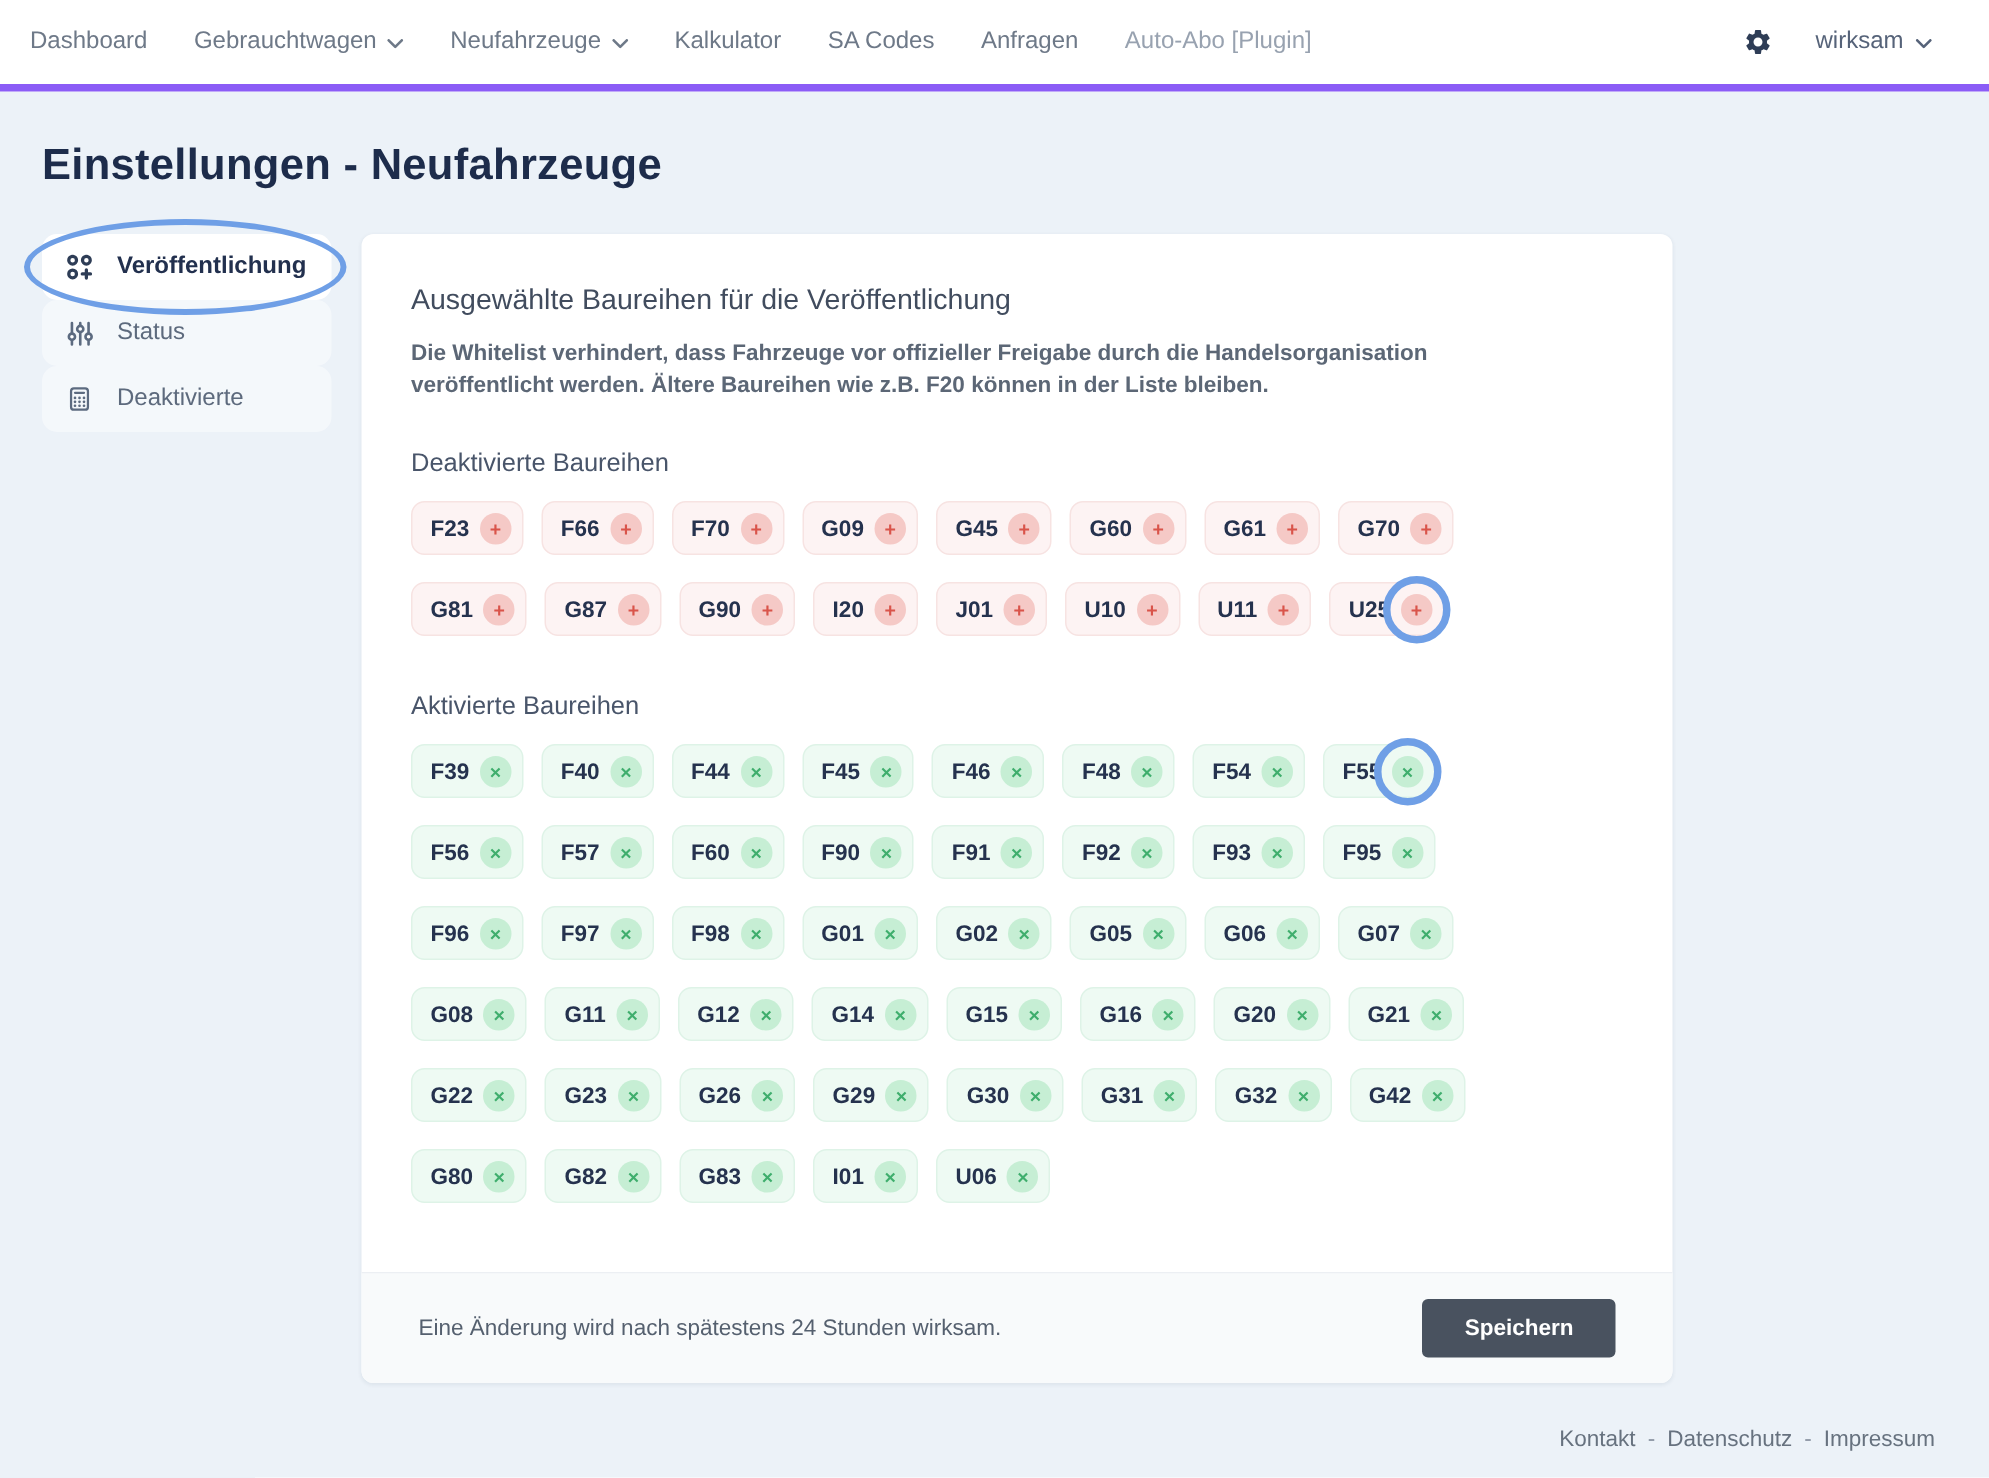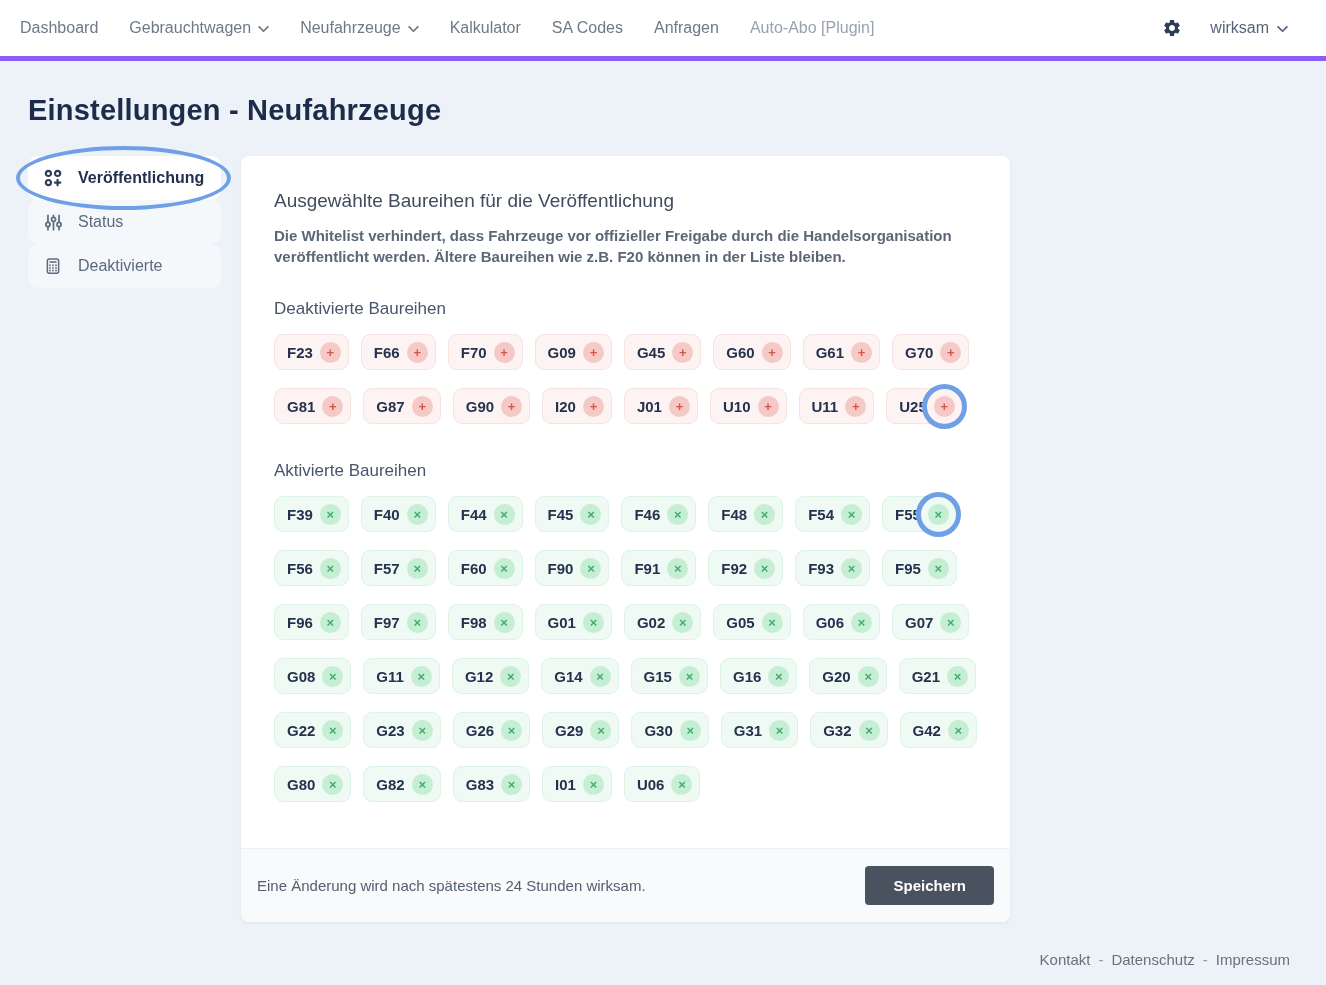--- a/index.html
+++ b/index.html
@@ -59,21 +59,21 @@
   .side-item.active{background:#fff;color:#22304e;font-weight:700;}
   .side-icon{display:inline-flex;align-items:center;justify-content:center;width:22px;color:#5c6b80;flex:none;}
   .side-item.active .side-icon{color:#2e3d56;}
   .ellipse-annotation{
     position:absolute;left:-12px;right:-10px;top:-10px;bottom:-10px;
     border:4px solid var(--annotation);border-radius:50%;
     pointer-events:none;z-index:5;
   }
   
   .card{
-    width:769px;flex:none;background:var(--card-bg);border-radius:8px;
+    width:874px;flex:none;background:var(--card-bg);border-radius:8px;
     box-shadow:0 1px 3px rgba(16,42,67,.07);
     display:flex;flex-direction:column;overflow:visible;
   }
   .card-body{padding:34px 33px 46px 33px;}
   h2.card-heading{font-size:19px;font-weight:400;color:#414c5e;margin:0 0 13px 0;}
   p.card-desc{font-size:15px;line-height:1.4;color:#5c6776;margin:0 0 32px 0;max-width:695px;font-weight:bold;}
   .section-label{font-size:17px;font-weight:400;color:#49556a;margin:0 0 15px 0;}
   .chip-grid{display:flex;flex-wrap:wrap;gap:18px 12px;width:703px;}
   .chip-grid.deactivated{margin-bottom:37px;}
   .chip{
@@ -91,21 +91,21 @@
   .chip.red .chip-action{background:var(--red-circle);color:var(--red-glyph);}
   .chip.green .chip-action{background:var(--green-circle);color:var(--green-glyph);}
   .ring-annotation{
     position:absolute;inset:-12px;border:5px solid var(--annotation);
     border-radius:50%;pointer-events:none;z-index:6;
   }
   
   .card-footer{
     border-top:1px solid #eceff3;background:#f8fafb;
     border-radius:0 0 8px 8px;
-    padding:17px 16px;display:flex;align-items:center;justify-content:space-between;
+    padding:17px 38px;display:flex;align-items:center;justify-content:space-between;
   }
   .footer-note{font-size:15px;color:#55606f;}
   .save-button{
     background:var(--save-bg);color:#fff;border:none;border-radius:4px;
     font-family:inherit;font-size:15px;font-weight:700;
     padding:11px 28px;cursor:pointer;
   }
   
   .page-footer{
     margin-top:29px;text-align:right;font-size:15px;color:#67727f;

